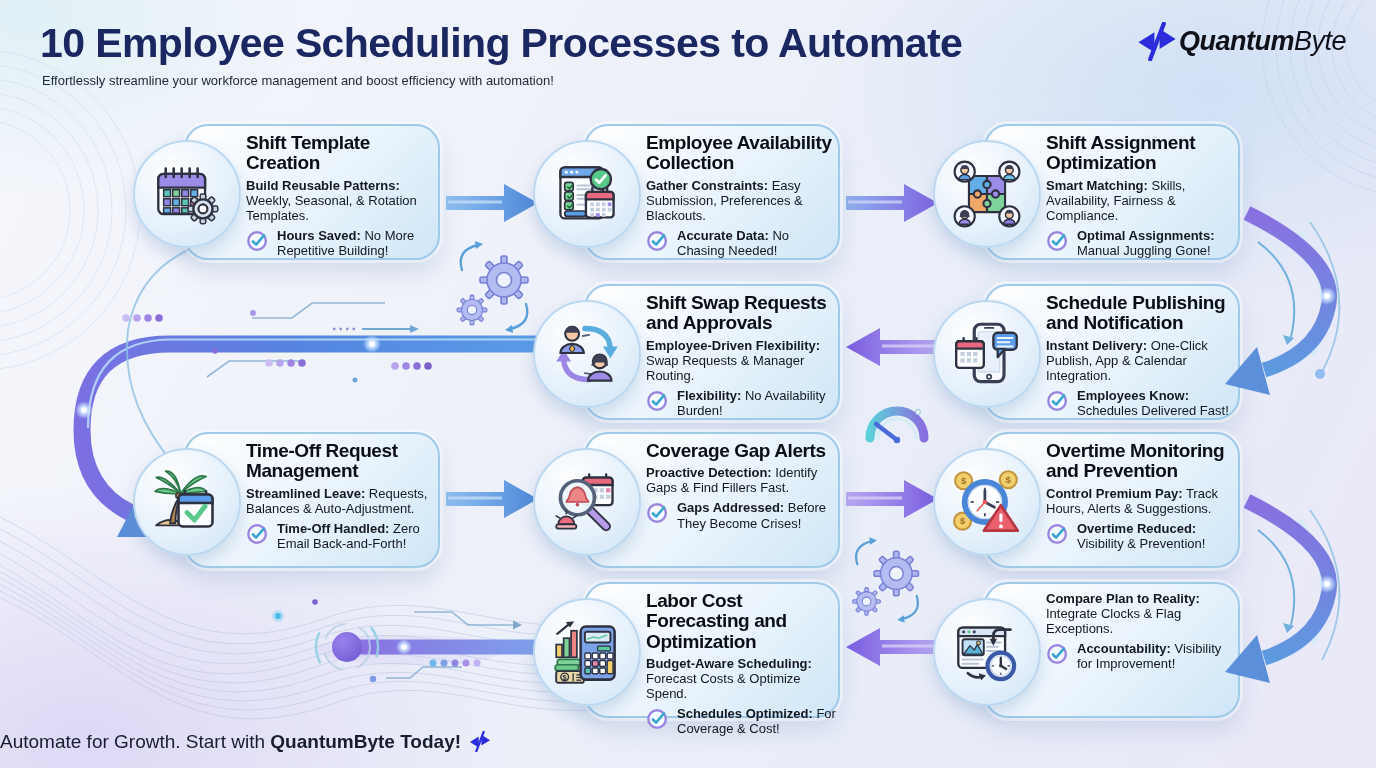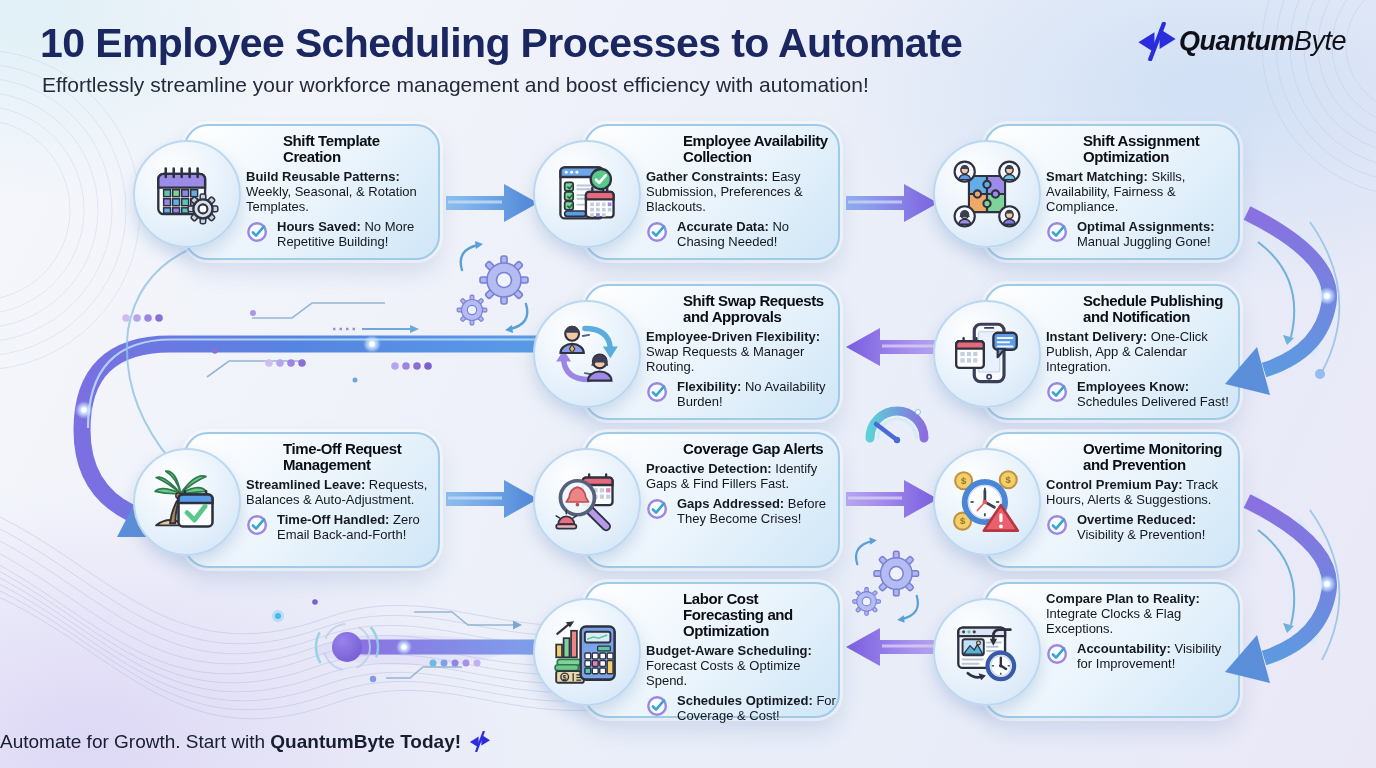--- a/index.html
+++ b/index.html
@@ -7,37 +7,37 @@
     background:linear-gradient(115deg,#f6f7fc 0%,#eef1f9 38%,#e8edf8 68%,#eae8f7 100%);}
   .tint{position:absolute;inset:0;pointer-events:none;}
   #tint1{background:radial-gradient(560px 300px at 88% 12%,rgba(189,214,243,.55),rgba(189,214,243,0) 70%);}
   #tint2{background:radial-gradient(620px 360px at 6% 96%,rgba(189,172,238,.38),rgba(189,172,238,0) 70%),
                radial-gradient(420px 260px at 2% 2%,rgba(198,233,240,.45),rgba(198,233,240,0) 70%);}
   #bg,#fg{position:absolute;left:0;top:0;z-index:1;pointer-events:none;}
   #fg{z-index:6;}
   
   .title{position:absolute;left:40px;top:20px;font-size:41px;font-weight:800;letter-spacing:-.6px;
     color:#1b2760;z-index:10;}
-  .subtitle{position:absolute;left:42px;top:73px;font-size:21px;color:#232a3a;z-index:10;}
+  .subtitle{position:absolute;left:42px;top:73px;font-size:13px;color:#232a3a;z-index:10;}
   .logo{position:absolute;right:30px;top:22px;display:flex;align-items:center;z-index:10;}
   .logo-text{font-size:27px;font-style:italic;letter-spacing:-.5px;color:#101018;}
   .logo-text .bold{font-weight:800;}
   .logo-text .light{font-weight:400;}
   
   .card{position:absolute;width:306px;height:136px;z-index:5;}
   .card-rect{position:absolute;left:50px;right:0;top:0;bottom:0;border-radius:24px;
     background:linear-gradient(135deg,#ffffff 0%,#eaf4fc 52%,#cfe6f7 100%);
     border:2px solid #9fcbe9;
     box-shadow:0 0 0 3px rgba(255,255,255,.45),0 12px 22px rgba(105,138,185,.22);}
   .card-circle{position:absolute;left:-1px;top:16px;width:104px;height:104px;border-radius:50%;
     background:radial-gradient(circle at 35% 28%,#ffffff,#e6f1fb 55%,#cfe3f6 100%);
     border:2px solid #bcd8f0;box-shadow:0 8px 16px rgba(100,140,190,.28);
     display:flex;align-items:center;justify-content:center;}
   .card-text{position:absolute;left:112px;right:4px;top:9px;color:#14181f;}
-  .card-title{font-size:15px;line-height:1.07;font-weight:800;letter-spacing:-.4px;color:#0b0e14;margin-bottom:4px;margin-left:37px;}
+  .card-title{font-size:19px;line-height:1.07;font-weight:800;letter-spacing:-.4px;color:#0b0e14;margin-bottom:4px;}
   .card-body{font-size:13px;line-height:1.16;}
   .b{font-weight:bold;}
   .card-check{display:flex;gap:7px;align-items:flex-start;margin-top:5px;font-size:13px;line-height:1.16;}
   .card-check svg{flex:0 0 auto;margin-top:1px;}
   
   .arrow{position:absolute;width:92px;height:46px;z-index:4;}
   
   .deco{position:absolute;z-index:2;}
   .footer{position:absolute;left:0;right:0;top:731px;text-align:left;font-size:19px;color:#171e30;z-index:10;}
   .footer svg{vertical-align:-4px;margin-left:7px;}

